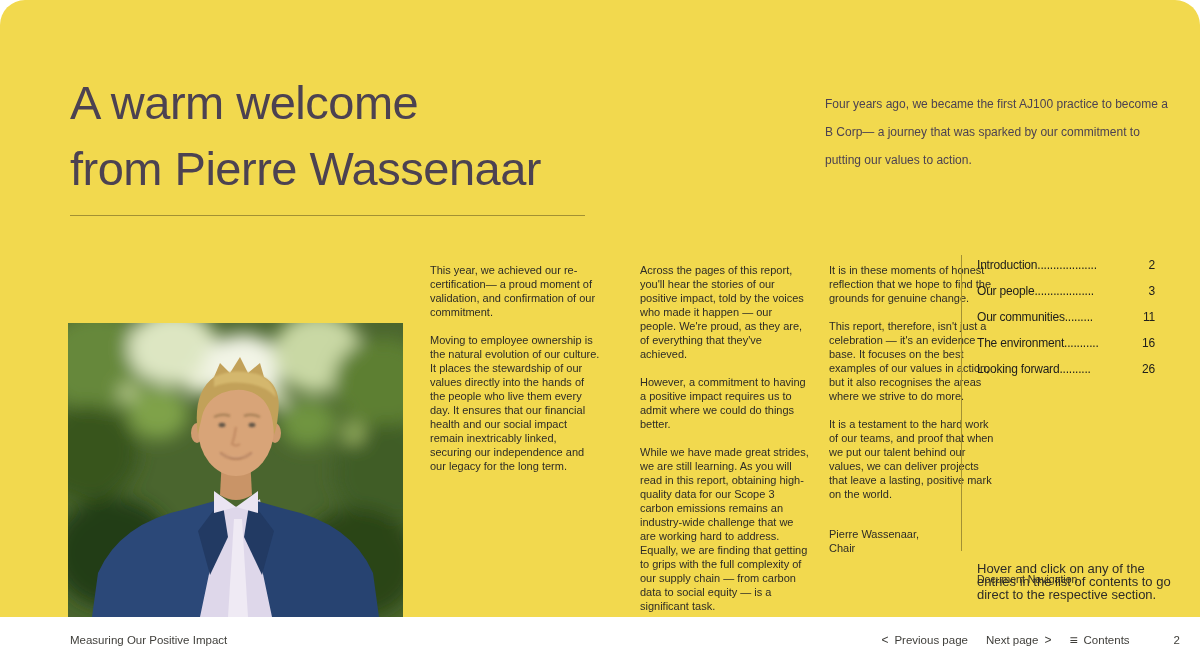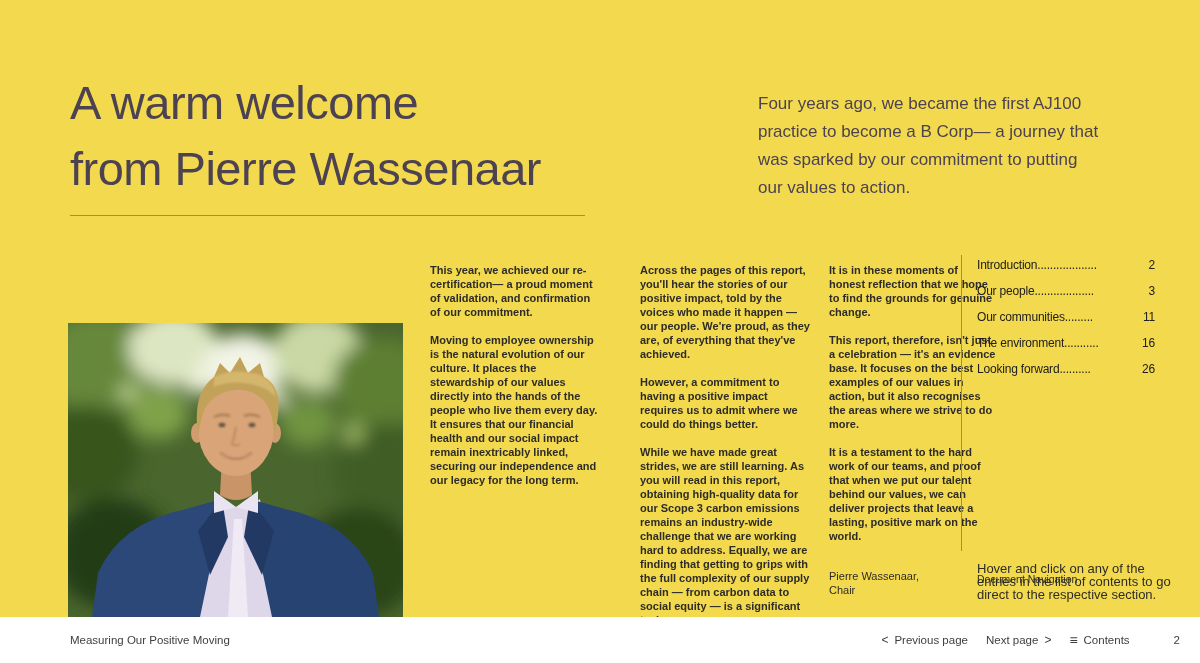--- a/index.html
+++ b/index.html
@@ -1,46 +1,47 @@
 <!DOCTYPE html>
 <html><head>
 <meta charset="utf-8">
 <style>
   * { margin:0; padding:0; box-sizing:border-box; }
   html,body { background:#ffffff; }
   .stage {
     position:relative; width:1200px; height:663px; overflow:hidden;
     font-family:"Liberation Sans","DejaVu Sans",sans-serif;
+    border-radius:25px;
   }
   .page {
     position:absolute; left:0; top:0; width:1200px; height:617px;
     background:#F2D94E;
   }
   .title {
     position:absolute; left:70px; top:70px; width:640px;
     font-size:47px; line-height:66px; letter-spacing:-0.5px;
     color:#4C4251; font-weight:400;
   }
   .title-rule {
     position:absolute; left:70px; top:215px; width:515px; height:1px;
     background:#A39133;
   }
   .intro {
-    position:absolute; left:758px; top:90px; width:348px;
-    font-size:17px; line-height:28px; color:#4C4251;
+    position:absolute; left:825px; top:90px; width:348px;
+    font-size:12px; line-height:28px; color:#4C4251;
   }
   .photo {
     position:absolute; left:68px; top:323px; width:335px; height:294px;
     display:block;
   }
   .col {
     position:absolute; top:263px; font-size:11px; line-height:14px;
     color:#2E2C26;
   }
-  .col p { margin:0 0 14px 0;font-weight:bold; }
+  .col p { margin:0 0 14px 0; }
   .col1 { left:430px; width:170px; }
   .col2 { left:612px; width:170px;margin-left:28px; }
   .col3 { left:829px; width:168px; }
   .signature { margin-top:26px; }
   .vline {
     position:absolute; left:961px; top:255px; width:1px; height:296px;
     background:#A39133;
   }
   .toc { position:absolute; left:977px; top:258px; width:178px; color:#21201C; }
   .toc-row {
@@ -190,21 +191,21 @@
         <span class="toc-dots">..........</span>
         <span class="toc-page">26</span>
       </div>
     </div>
 
     <div class="docnav-title">Document Navigation</div>
     <div class="docnav-note">Hover and click on any of the entries in the list of contents to go direct to the respective section.</div>
   </div>
 
   <div class="footer">
-    <div class="footer-title">Measuring Our Positive Moving</div>
+    <div class="footer-title">Measuring Our Positive Impact</div>
     <div class="footer-nav">
       <div class="nav-item">
         <span class="nav-glyph">&lt;</span>
         <span>Previous page</span>
       </div>
       <div class="nav-item">
         <span>Next page</span>
         <span class="nav-glyph">&gt;</span>
       </div>
       <div class="nav-item">

